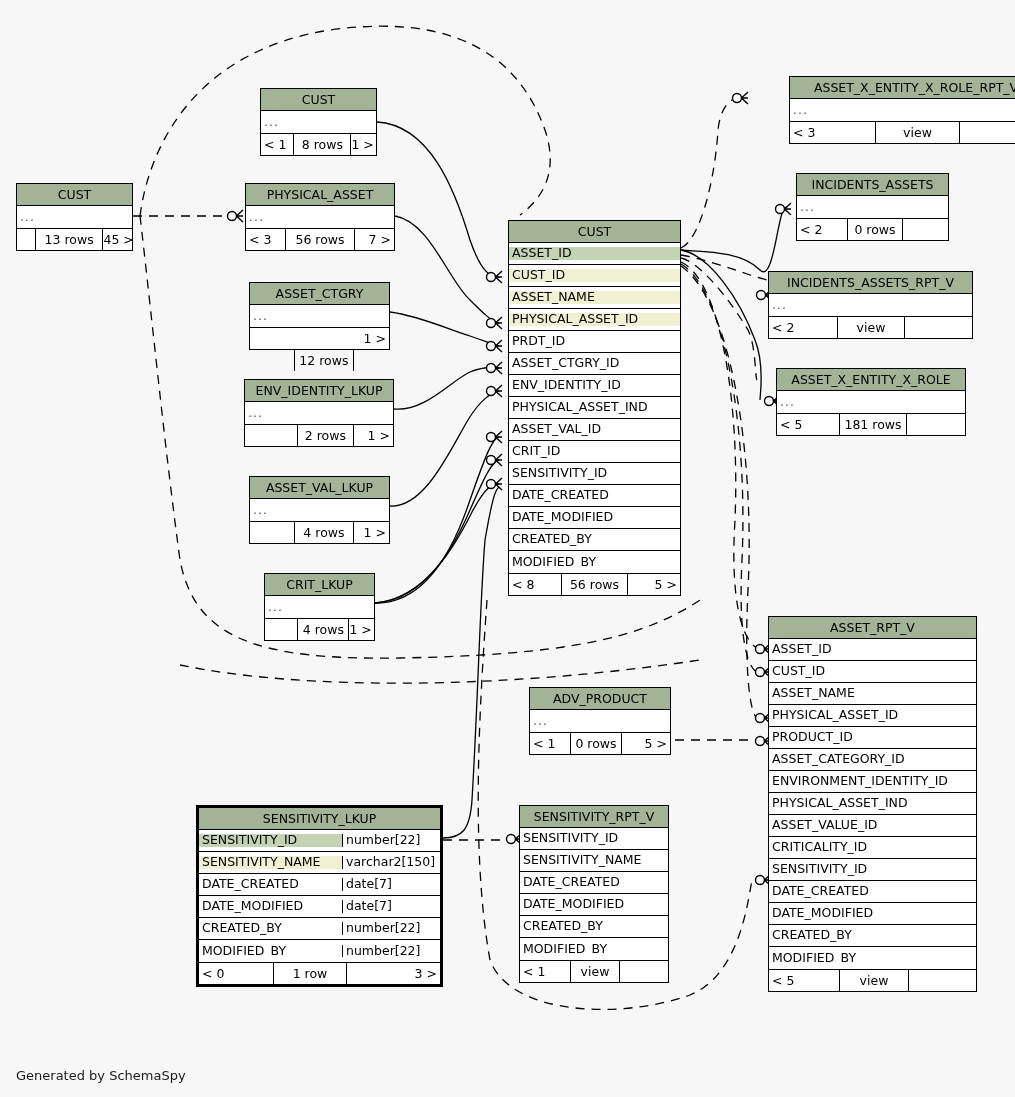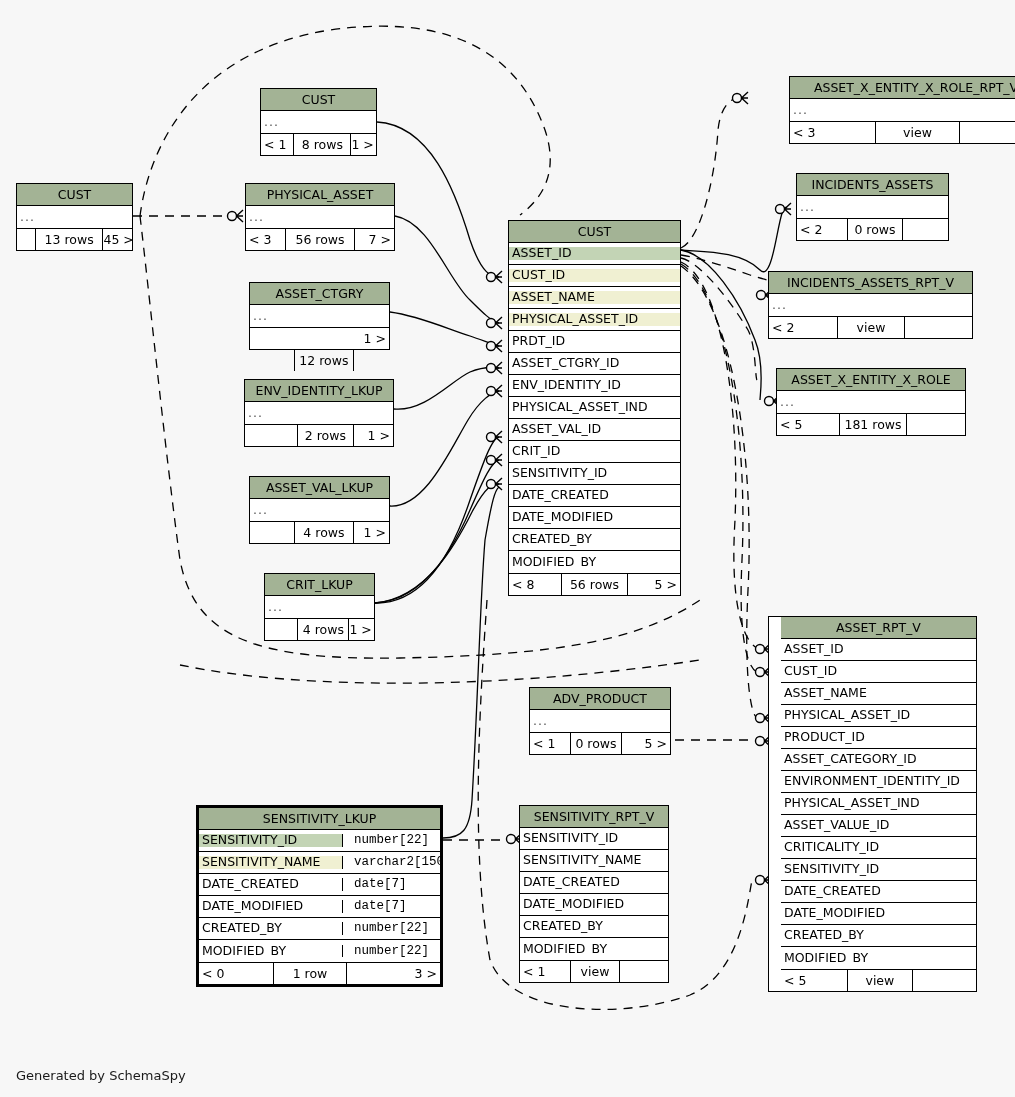--- a/index.html
+++ b/index.html
@@ -60,25 +60,24 @@
   }
   .row:last-child { border-bottom: none; }
   .row .c1 {
     flex: 1 1 auto;
     padding-left: 3px;
     overflow: hidden;
     box-sizing: border-box;
   }
   .row .c2 {
     flex: 0 0 auto;
-    padding-left: 11px;
+    padding-left: 3px;
     border-left: 1px solid #000;
     box-sizing: border-box;
     overflow: hidden;
-    font-family: Liberation Mono, monospace;
   }
   .row.pk .c1 { background: #c3d4b5; }
   .row.idx .c1 { background: #f0f0d2; }
   .row.ellipsis .c1 { color: #555; letter-spacing: 1px; }
   .foot {
     display: flex;
     height: 22px;
     border-top: 1px solid #000;
     box-sizing: border-box;
     align-items: center;
@@ -384,21 +383,21 @@
           <div class="row ellipsis">
             <div class="c1">...</div>
           </div>
         </div>
         <div class="foot">
           <div class="fl" style="width: 62px;">&lt; 5</div>
           <div class="fc" style="width: 68px;">181 rows</div>
           <div class="fr" style="width: 58px; flex: 1 1 auto;"></div>
         </div>
       </div>
-      <div class="tbl" style="left: 768px; top: 616px; width: 209px; padding-left: 12px;">
+      <div class="tbl" style="left: 768px; top: 616px; width: 209px;">
         <div class="hdr">ASSET_RPT_V</div>
         <div class="rows">
           <div class="row">
             <div class="c1">ASSET_ID</div>
           </div>
           <div class="row">
             <div class="c1">CUST_ID</div>
           </div>
           <div class="row">
             <div class="c1">ASSET_NAME</div>

